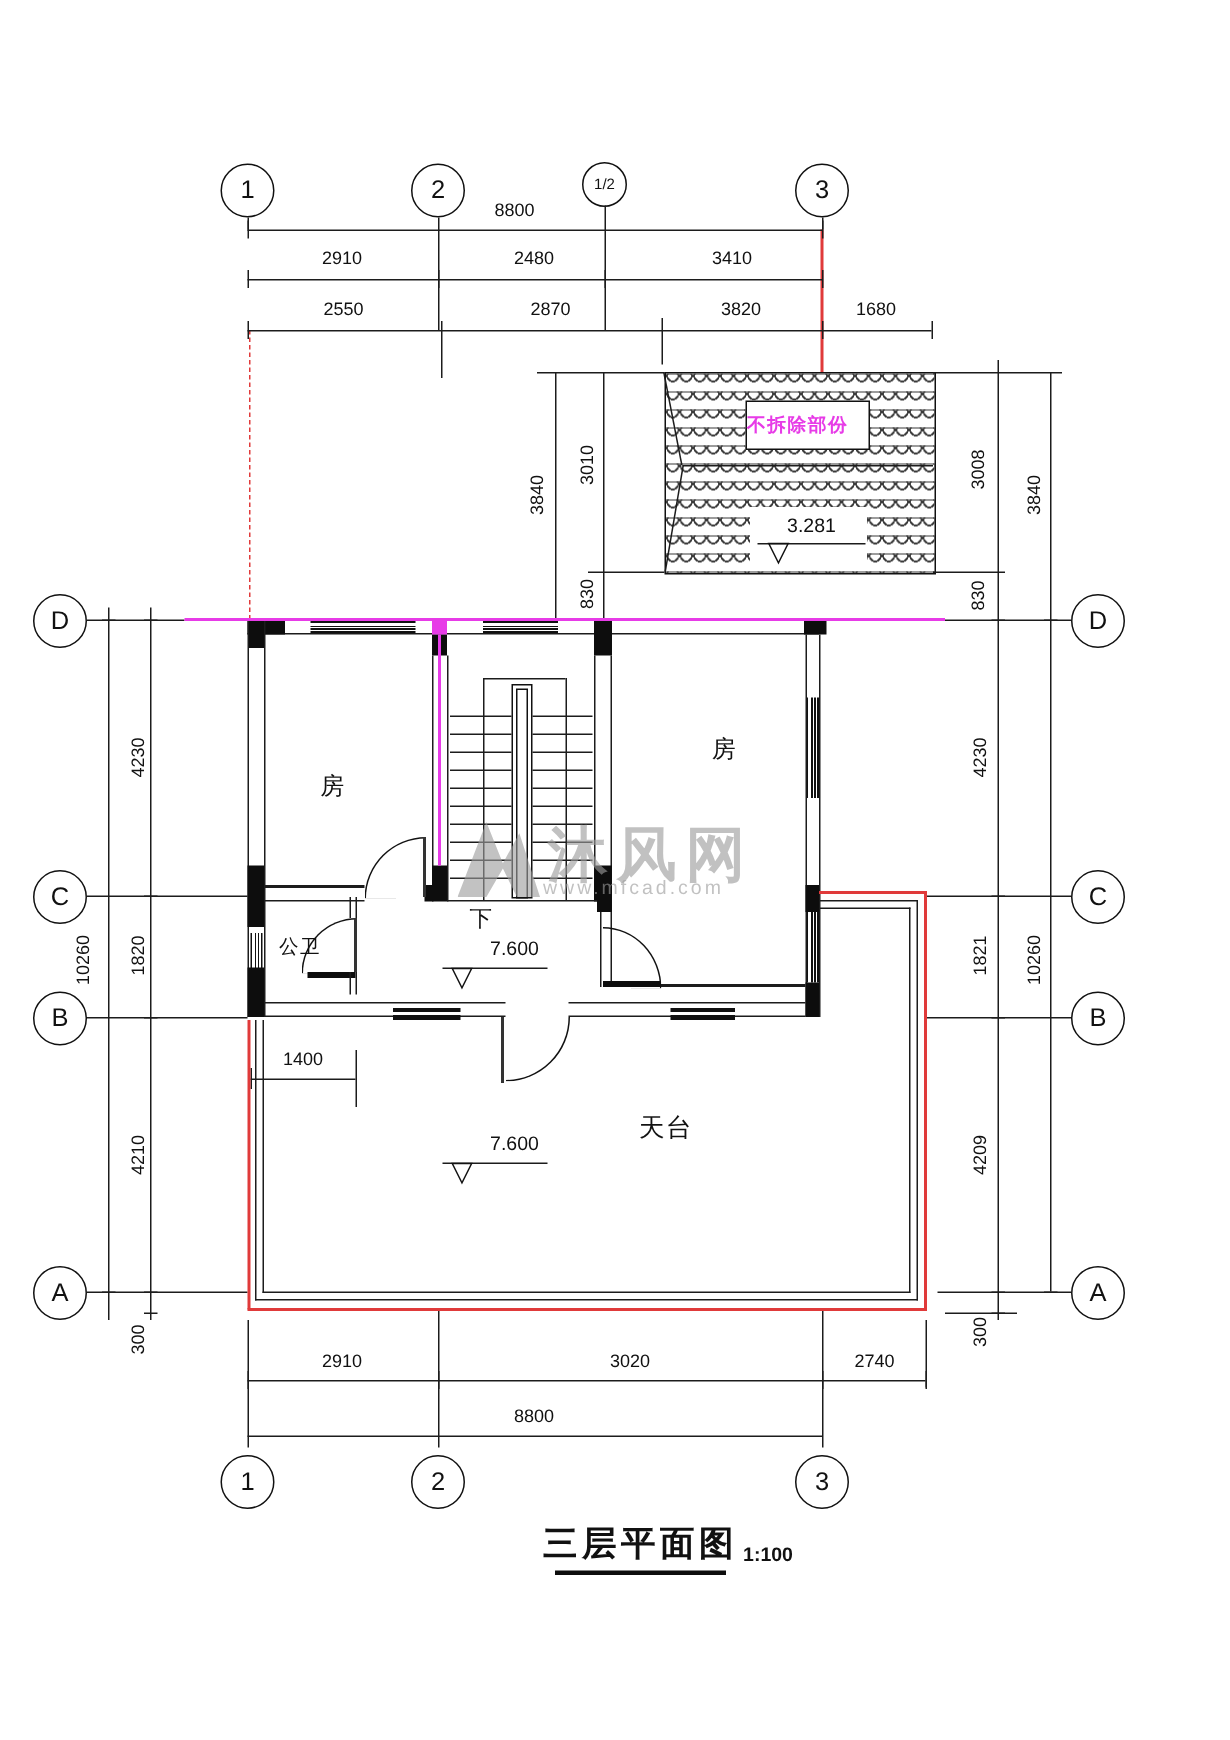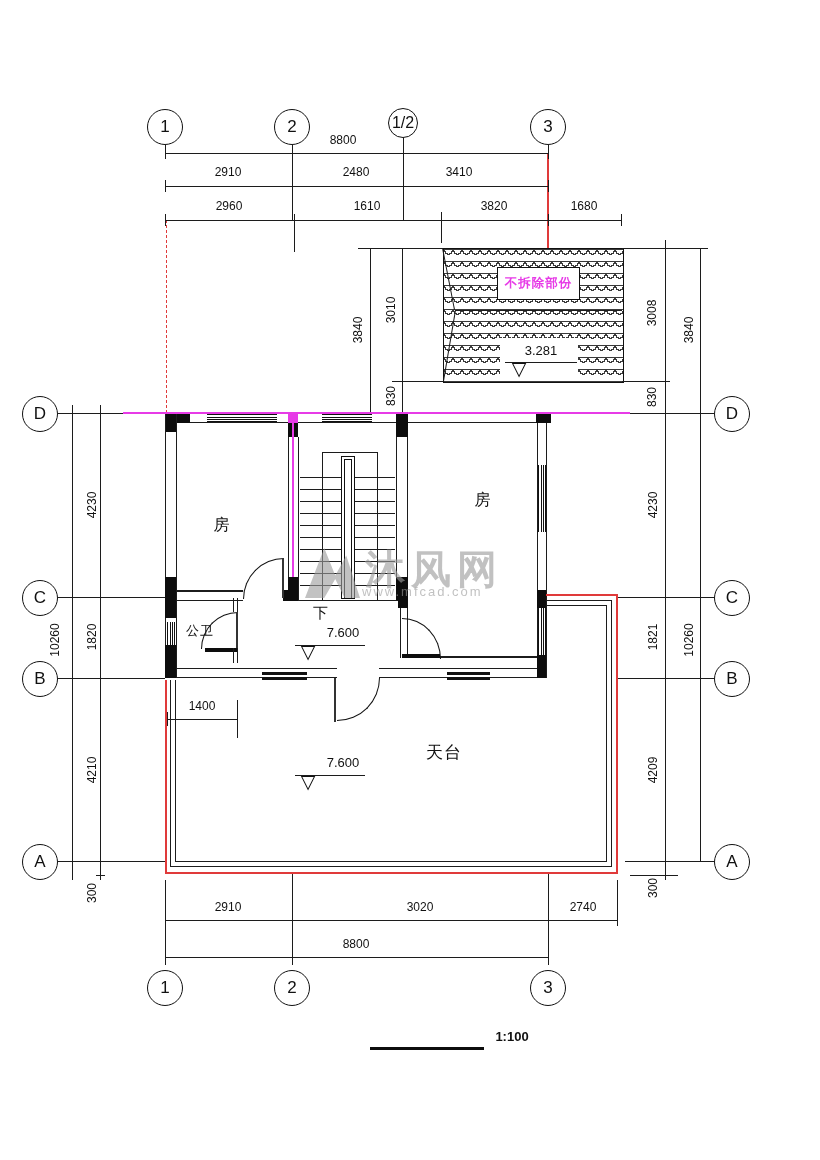--- a/index.html
+++ b/index.html
@@ -10,35 +10,35 @@
   .v{position:absolute;width:1px;background:#1c1c1c;}
   .v2{position:absolute;width:2px;background:#333;}
   .blk{position:absolute;background:#0d0d0d;}
   .magbg{position:absolute;background:#e73be7;}
   .redbg{position:absolute;background:#e03a3a;}
   .dim{position:absolute;font-size:12px;white-space:nowrap;transform:translate(-50%,-50%);}
   .dimv{position:absolute;font-size:12px;white-space:nowrap;transform:translate(-50%,-50%) rotate(-90deg);}
   .room{position:absolute;font-size:16px;transform:translate(-50%,-50%);letter-spacing:1px;}
   .bub{position:absolute;width:34px;height:34px;border:1.5px solid #111;border-radius:50%;
        background:#fff;display:flex;align-items:center;justify-content:center;font-size:17px;}
-  .bubs{width:28px;height:28px;font-size:16px;}
+  .bubs{width:28px;height:28px;font-size:10px;}
   .winh{position:absolute;background:linear-gradient(to bottom,#111 0 1px,#fff 1px 3px,#111 3px 4px,#fff 4px 5px,#111 5px 6px,#fff 6px 7px,#111 7px 8px);}
   .winv{position:absolute;background:linear-gradient(to right,#111 0 1px,#fff 1px 3px,#111 3px 4px,#fff 4px 5px,#111 5px 6px,#fff 6px 7px,#111 7px 8px);}
   .rail{position:absolute;background:linear-gradient(to bottom,#111 0 3px,#fff 3px 5px,#111 5px 8px);}
   .arc{position:absolute;}
   .arc.tl{border-top:1.5px solid #111;border-left:1.5px solid #111;border-top-left-radius:100% 100%;}
   .arc.tr{border-top:1.5px solid #111;border-right:1.5px solid #111;border-top-right-radius:100% 100%;}
   .arc.br{border-bottom:1.5px solid #111;border-right:1.5px solid #111;border-bottom-right-radius:100% 100%;}
   .dash{position:absolute;border-left:1.6px dashed #e03a3a;}
   .tri{position:absolute;font-size:19px;line-height:19px;transform:translate(-50%,0);}
   .roof{position:absolute;border:1.5px solid #111;background-color:#fff;
         background-image:radial-gradient(circle at 4.5px 1.5px,rgba(0,0,0,0) 3.1px,#3a3a3a 3.1px 4.3px,rgba(0,0,0,0) 4.3px),
                          linear-gradient(to bottom,#3a3a3a 0 1px,rgba(0,0,0,0) 1px);
         background-size:9px 12px;}
-  .box{position:absolute;background:#fff;display:flex;align-items:center;justify-content:center;}
+  .box{position:absolute;background:#fff;display:flex;align-items:center;}
   .rect{position:absolute;border:1px solid #111;}
   .wm{position:absolute;color:#9c9c9c;opacity:.62;z-index:6;}
 </style>
 </head>
 <body>
 
 <div id="plan">
 
   <div class="bub" style="left:147px;top:109px;">
       <span>1</span>
@@ -61,29 +61,29 @@
   <div class="dash" style="left:166px;top:220px;height:193px"></div>
 
   <div class="h" style="left:165px;top:153px;width:383px"></div>
   <span class="dim" style="left:343px;top:140px">8800</span>
   <div class="v" style="left:165px;top:147px;height:12px"></div>
   <div class="v" style="left:548px;top:147px;height:12px"></div>
 
   <div class="h" style="left:165px;top:186px;width:383px"></div>
   <span class="dim" style="left:228px;top:172px">2910</span>
   <span class="dim" style="left:356px;top:172px">2480</span>
-  <span class="dim" style="left:459px;top:172px">3410</span>
+  <span class="dim" style="left:488px;top:172px">3410</span>
   <div class="v" style="left:165px;top:180px;height:12px"></div>
   <div class="v" style="left:292px;top:180px;height:12px"></div>
   <div class="v" style="left:403px;top:180px;height:12px"></div>
   <div class="v" style="left:548px;top:180px;height:12px"></div>
 
   <div class="h" style="left:165px;top:220px;width:456px"></div>
-  <span class="dim" style="left:229px;top:206px">2960</span>
-  <span class="dim" style="left:367px;top:206px">1610</span>
+  <span class="dim" style="left:229px;top:206px">2550</span>
+  <span class="dim" style="left:367px;top:206px">2870</span>
   <span class="dim" style="left:494px;top:206px">3820</span>
   <span class="dim" style="left:584px;top:206px">1680</span>
   <div class="v" style="left:165px;top:214px;height:12px"></div>
   <div class="v" style="left:294px;top:214px;height:38px"></div>
   <div class="v" style="left:441px;top:212px;height:31px"></div>
   <div class="v" style="left:548px;top:214px;height:12px"></div>
   <div class="v" style="left:621px;top:214px;height:12px"></div>
 
   <div class="roof" style="left:443px;top:248px;width:179px;height:133px"></div>
   <div class="h" style="left:455px;top:310px;width:167px"></div>
@@ -307,20 +307,21 @@
   <div class="bub" style="left:147px;top:970px">
       <span>1</span>
     </div>
   <div class="bub" style="left:274px;top:970px">
       <span>2</span>
     </div>
   <div class="bub" style="left:530px;top:970px">
       <span>3</span>
     </div>
 
+  <span class="dim" style="left:427px;top:1029px;font-size:23px;letter-spacing:3px;font-weight:bold">三层平面图</span>
   <div class="blk" style="left:370px;top:1047px;width:114px;height:3px"></div>
   <span class="dim" style="left:512px;top:1036px;font-size:13px;font-weight:bold">1:100</span>
 
   <div class="wm" style="left:305px;top:548px;width:55px;height:50px;background:#9c9c9c;clip-path:polygon(0 100%,35% 0,55% 55%,75% 15%,100% 100%,72% 100%,55% 62%,35% 100%)"></div>
   <span class="wm" style="left:365px;top:542px;font-size:40px;font-weight:bold;letter-spacing:6px">沐风网</span>
   <span class="wm" style="left:362px;top:584px;font-size:13px;letter-spacing:2px">www.mfcad.com</span>
 
 </div>
 
 </body></html>

